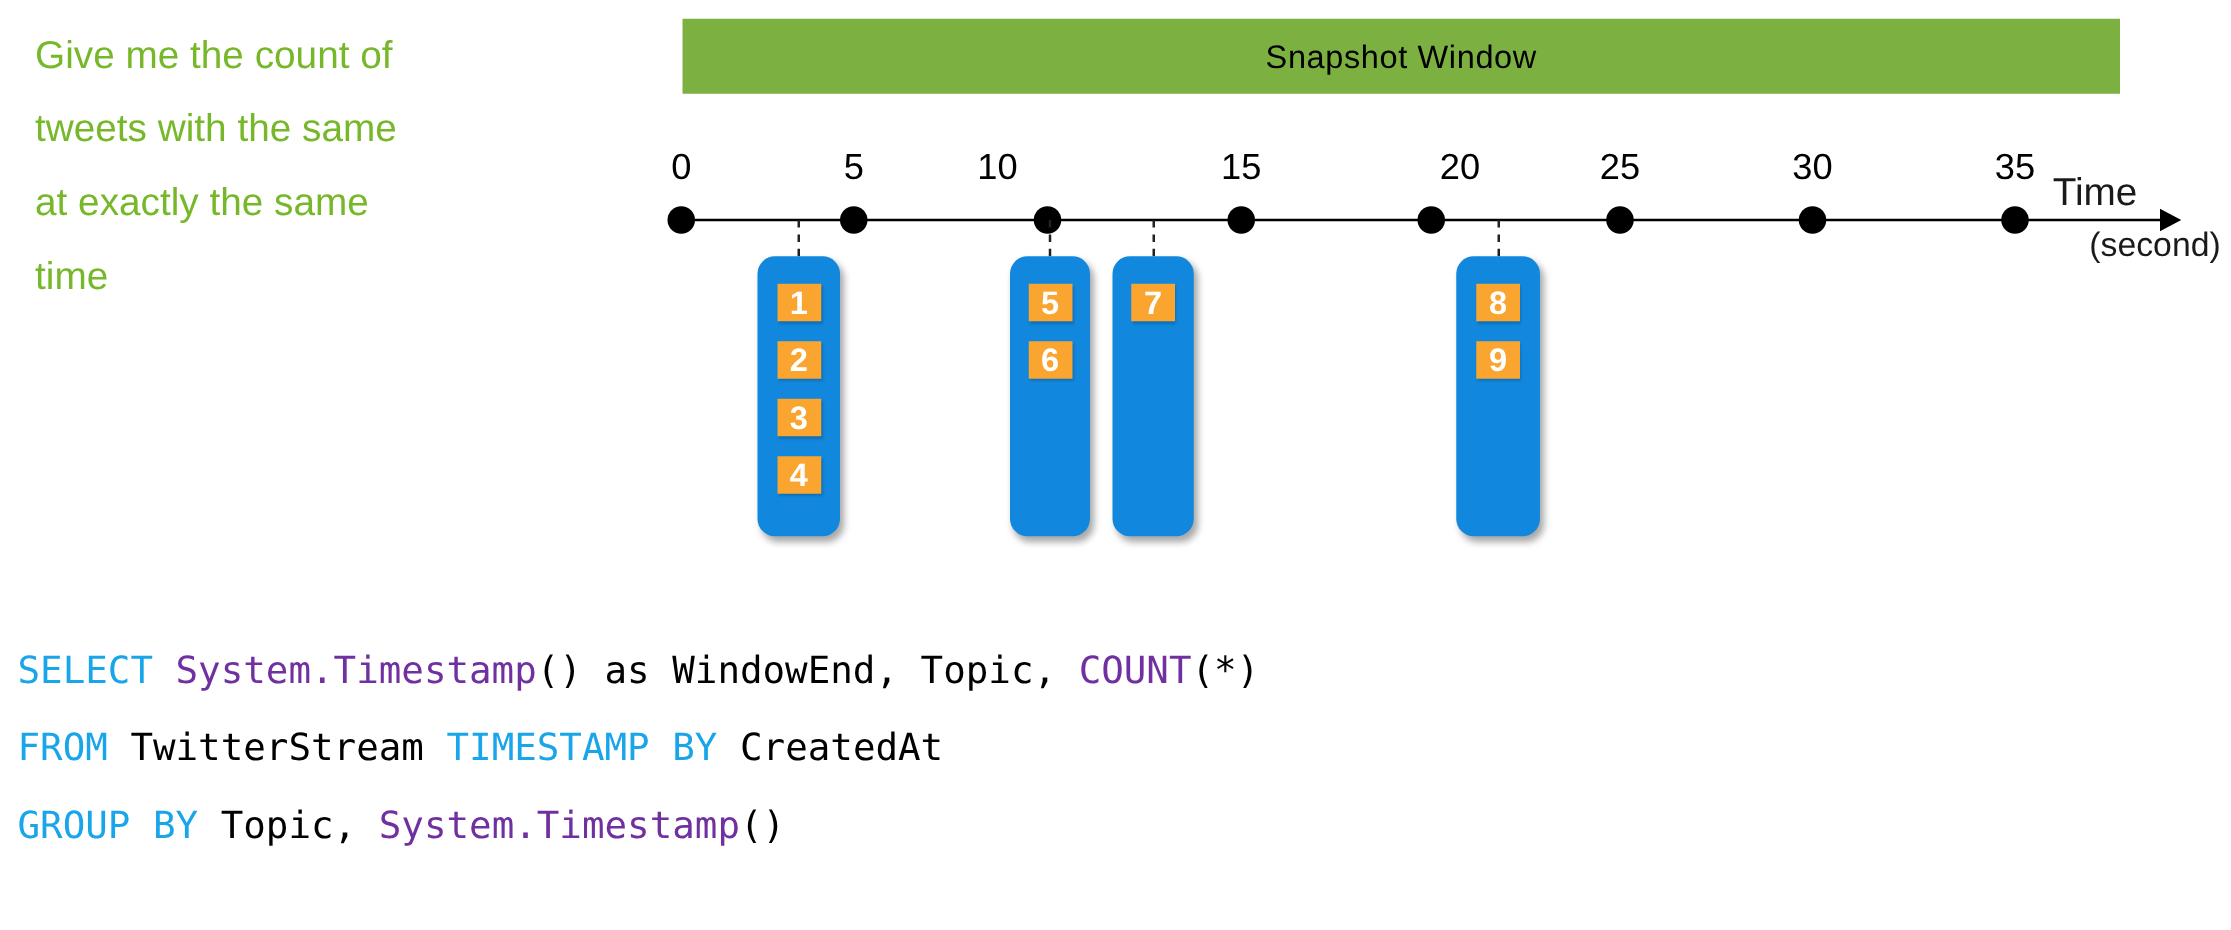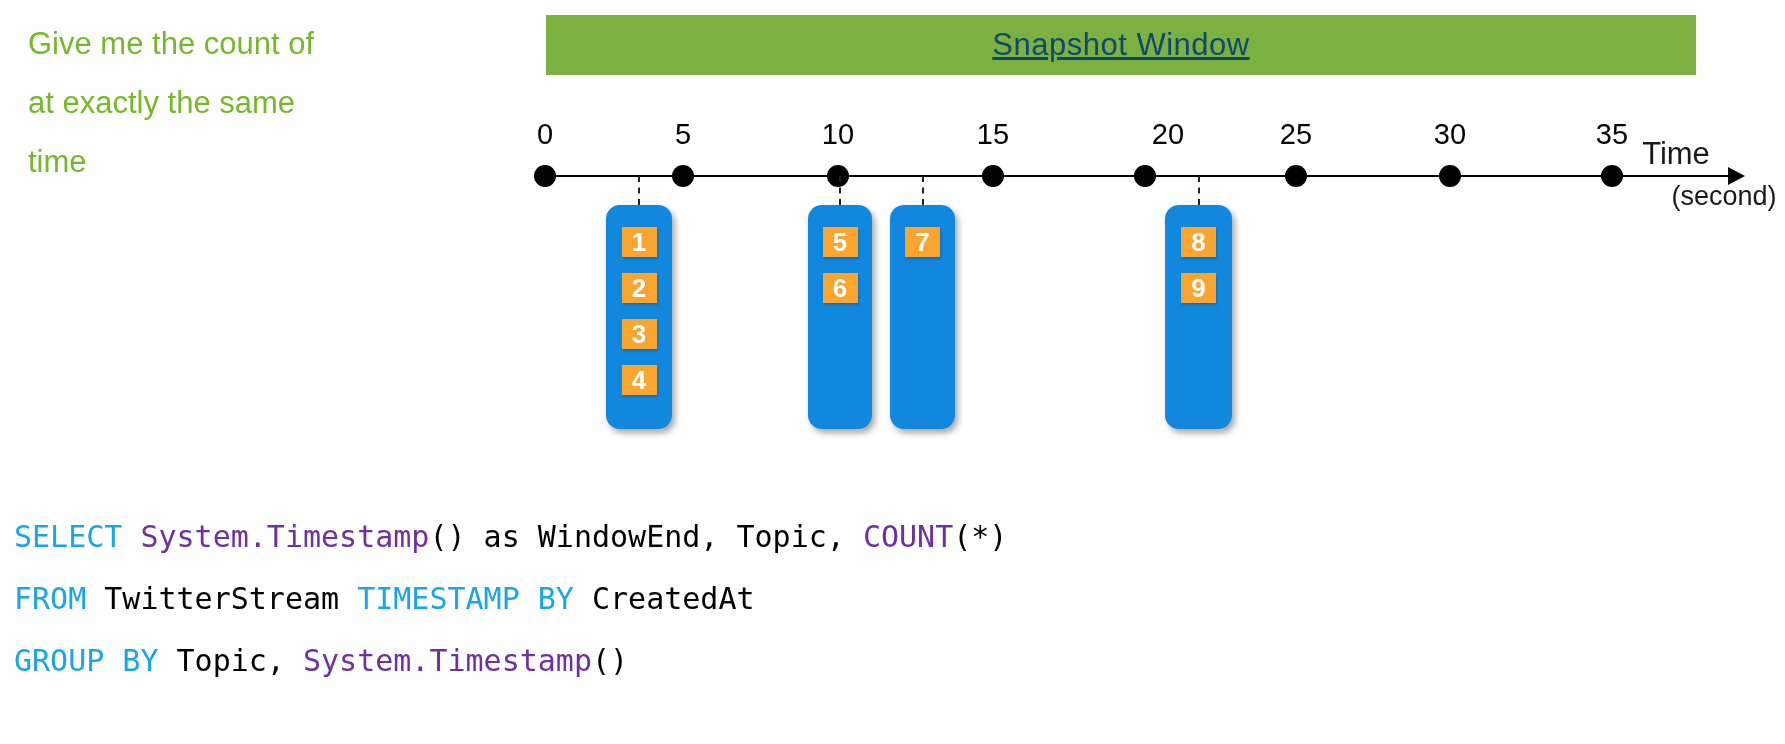--- a/index.html
+++ b/index.html
@@ -16,21 +16,21 @@
     font-size:31px;line-height:59px;
     color:var(--green-text);
   }
   
   .banner{
     position:absolute;left:546px;top:15px;width:1150px;height:60px;
     background:var(--banner-green);
     display:flex;align-items:center;justify-content:center;
   }
   .banner span{
-    color:#0c4a6e;font-size:31px;font-weight:200;letter-spacing:0.5px;text-decoration:underline;
+    color:#000000;font-size:26px;font-weight:200;letter-spacing:0.5px;
   }
   
   .axis-line{
     position:absolute;left:545px;top:175px;width:1193px;height:2px;
     background:#000000;
   }
   .axis-arrow{
     position:absolute;left:1728px;top:167px;width:0;height:0;
     border-left:17px solid #000000;
     border-top:9px solid transparent;
@@ -82,39 +82,40 @@
   .tok-function{color:var(--fn-color);}
   .tok-plain{color:#000000;}
 </style>
 </head>
 <body>
 
 <div class="slide">
 
   <div class="prompt" id="prompt">
       <div class="prompt-line">Give me the count of</div>
+      <div class="prompt-line">tweets with the same</div>
       <div class="prompt-line">at exactly the same</div>
       <div class="prompt-line">time</div>
     </div>
 
   <div class="banner">
     <span>Snapshot Window</span>
   </div>
 
   <div>
     <div class="axis-line"></div>
     <div class="axis-arrow"></div>
     <div class="axis-title">Time</div>
     <div class="axis-unit">(second)</div>
     <div id="ticks">
         <div class="tick-label" style="left: 545px;">0</div>
         <div class="tick-dot" style="left: 534px;"></div>
         <div class="tick-label" style="left: 683px;">5</div>
         <div class="tick-dot" style="left: 672px;"></div>
-        <div class="tick-label" style="left: 838px; text-align: center;">10</div>
+        <div class="tick-label" style="left: 798px; text-align: center;">10</div>
         <div class="tick-dot" style="left: 827px;"></div>
         <div class="tick-label" style="left: 993px;">15</div>
         <div class="tick-dot" style="left: 982px;"></div>
         <div class="tick-label" style="left: 1168px;">20</div>
         <div class="tick-dot" style="left: 1134px;"></div>
         <div class="tick-label" style="left: 1296px;">25</div>
         <div class="tick-dot" style="left: 1285px;"></div>
         <div class="tick-label" style="left: 1450px;">30</div>
         <div class="tick-dot" style="left: 1439px;"></div>
         <div class="tick-label" style="left: 1612px;">35</div>

